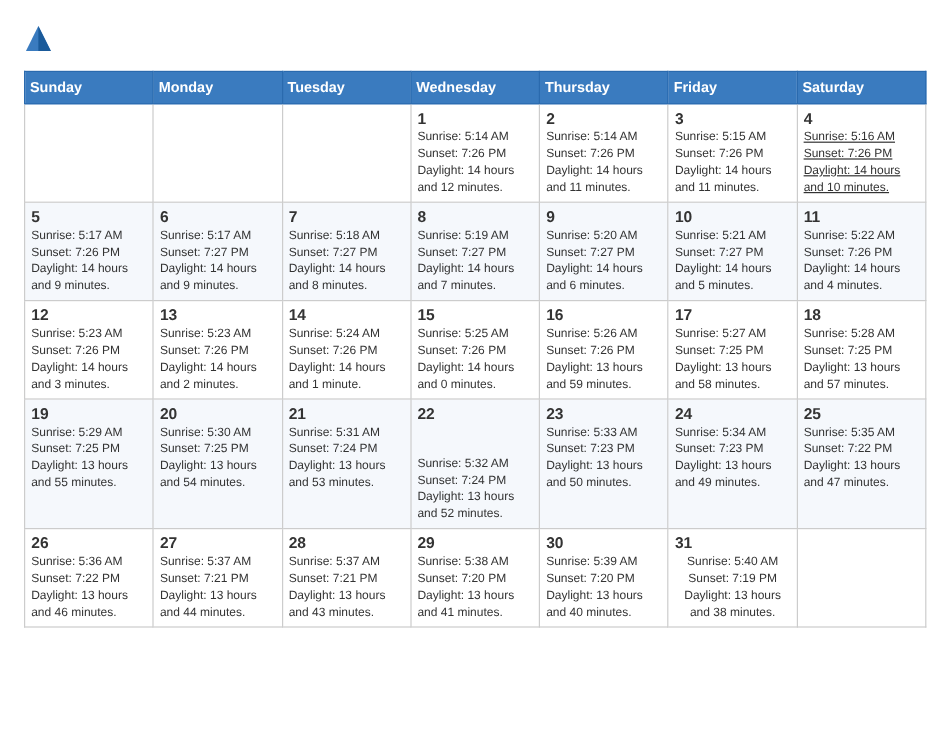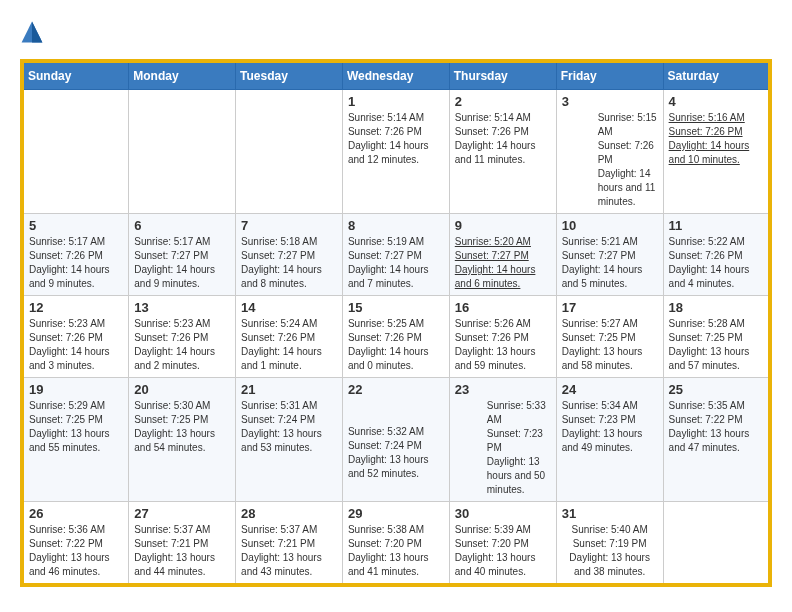--- a/index.html
+++ b/index.html
@@ -41,21 +41,21 @@
       color: #333;
     }
     .title-block h2 {
       font-size: 16px;
       color: #555;
       font-weight: normal;
     }
     .calendar {
       width: 100%;
       border-collapse: collapse;
-      border: 4px solid #eab308;
+      border: 1px solid #eab308;
     }
     .calendar thead th {
       background-color: #3a7bbf;
       color: #fff;
       font-size: 12px;
       font-weight: bold;
       padding: 6px 4px;
       border: 1px solid #2a6aae;
       text-align: left;
     }
@@ -131,21 +131,21 @@
 Daylight: 14 hours and 12 minutes.</div>
         </td>
         <td>
           <span class="day-num">2</span>
           <div class="day-info" style="white-space: pre-line;">Sunrise: 5:14 AM
 Sunset: 7:26 PM
 Daylight: 14 hours and 11 minutes.</div>
         </td>
         <td>
           <span class="day-num">3</span>
-          <div class="day-info" style="white-space: pre-line; margin-left: 36px;">Sunrise: 5:15 AM
+          <div class="day-info" style="white-space: pre-line;">Sunrise: 5:15 AM
 Sunset: 7:26 PM
 Daylight: 14 hours and 11 minutes.</div>
         </td>
         <td>
           <span class="day-num">4</span>
           <div class="day-info" style="white-space: pre-line; text-decoration: underline;">Sunrise: 5:16 AM
 Sunset: 7:26 PM
 Daylight: 14 hours and 10 minutes.</div>
         </td>
       </tr>
@@ -169,21 +169,21 @@
 Daylight: 14 hours and 8 minutes.</div>
         </td>
         <td>
           <span class="day-num">8</span>
           <div class="day-info" style="white-space: pre-line;">Sunrise: 5:19 AM
 Sunset: 7:27 PM
 Daylight: 14 hours and 7 minutes.</div>
         </td>
         <td>
           <span class="day-num">9</span>
-          <div class="day-info" style="white-space: pre-line; text-decoration: underline;">Sunrise: 5:20 AM
+          <div class="day-info" style="white-space: pre-line;">Sunrise: 5:20 AM
 Sunset: 7:27 PM
 Daylight: 14 hours and 6 minutes.</div>
         </td>
         <td>
           <span class="day-num">10</span>
           <div class="day-info" style="white-space: pre-line;">Sunrise: 5:21 AM
 Sunset: 7:27 PM
 Daylight: 14 hours and 5 minutes.</div>
         </td>
         <td>
@@ -257,21 +257,21 @@
 Daylight: 13 hours and 53 minutes.</div>
         </td>
         <td>
           <span class="day-num">22</span>
           <div class="day-info" style="white-space: pre-line; margin-top: 28px;">Sunrise: 5:32 AM
 Sunset: 7:24 PM
 Daylight: 13 hours and 52 minutes.</div>
         </td>
         <td>
           <span class="day-num">23</span>
-          <div class="day-info" style="white-space: pre-line; margin-left: 32px;">Sunrise: 5:33 AM
+          <div class="day-info" style="white-space: pre-line;">Sunrise: 5:33 AM
 Sunset: 7:23 PM
 Daylight: 13 hours and 50 minutes.</div>
         </td>
         <td>
           <span class="day-num">24</span>
           <div class="day-info" style="white-space: pre-line;">Sunrise: 5:34 AM
 Sunset: 7:23 PM
 Daylight: 13 hours and 49 minutes.</div>
         </td>
         <td>

